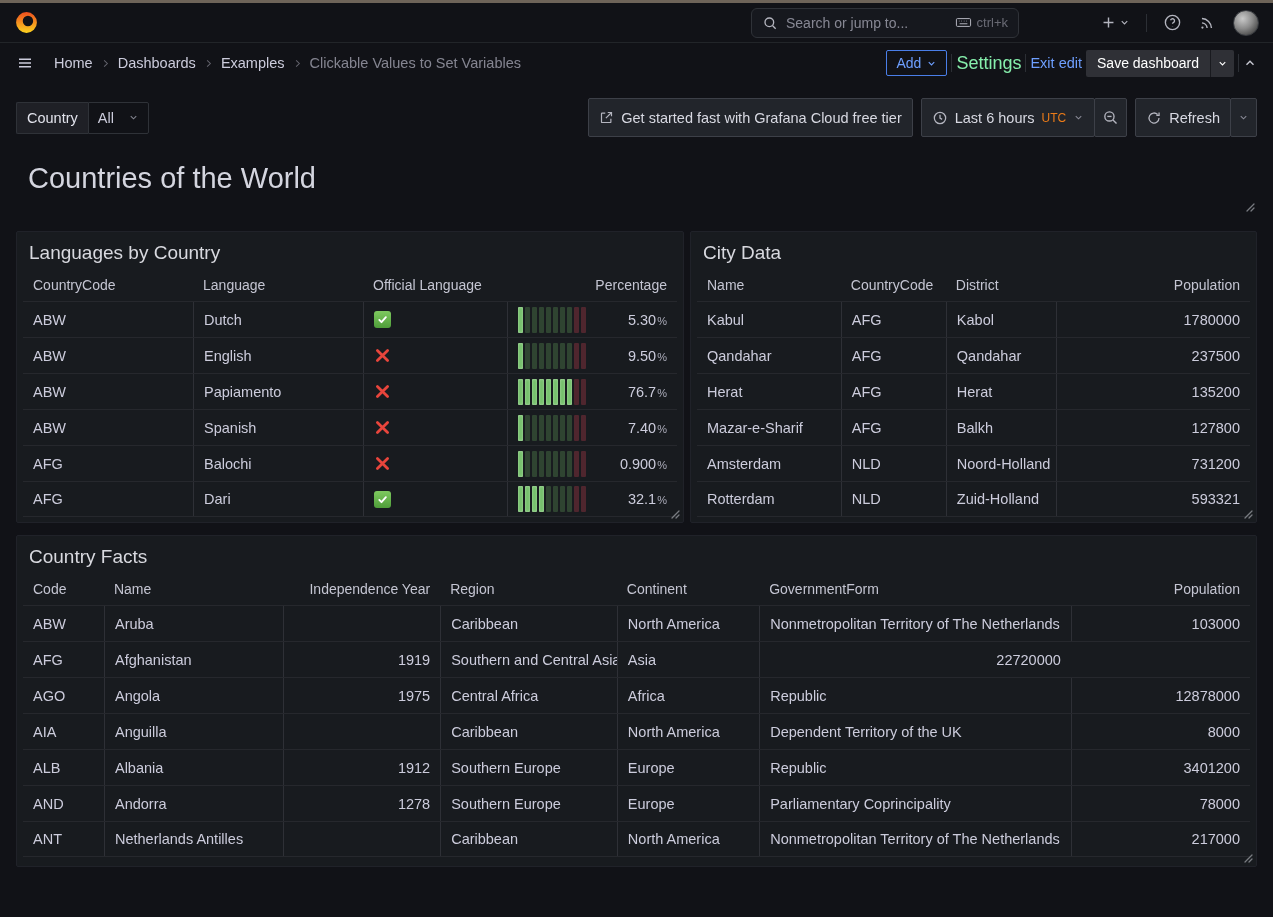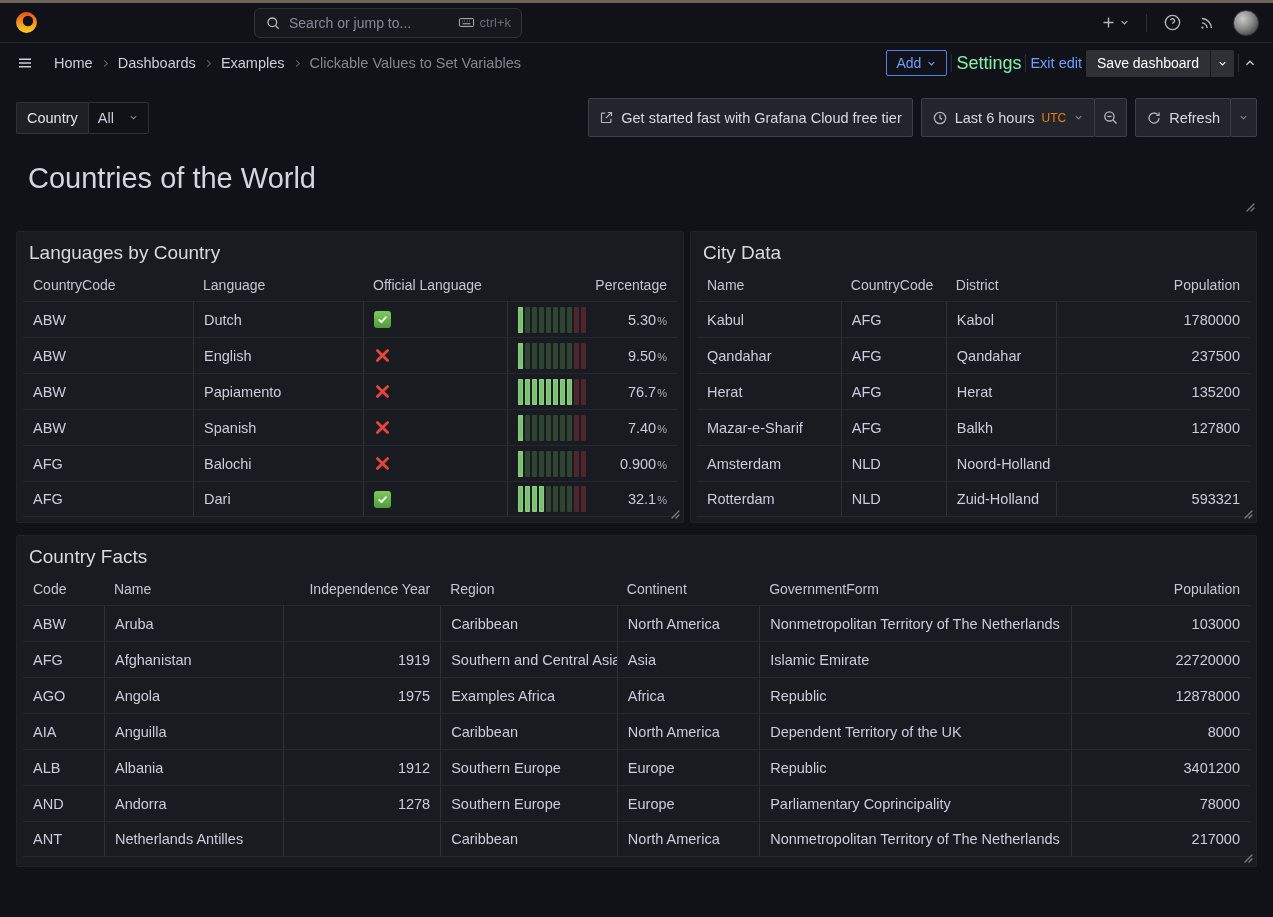--- a/index.html
+++ b/index.html
@@ -26,21 +26,21 @@
     position:relative;
     font-size:14.5px;
   }
   svg{display:block}
   .icon{display:inline-flex;align-items:center;justify-content:center;color:#b4b5bf}
 
   
   .top-strip{height:3px;background:#6e6459}
   .topnav{height:40px;display:flex;align-items:center;padding:0 14px;border-bottom:1px solid #222529;background:var(--bg)}
   .nav-left{display:flex;align-items:center;width:240px}
-  .nav-center{flex:1;display:flex;justify-content:flex-start}
+  .nav-center{flex:1;display:flex;justify-content:flex-end}
   .nav-right{display:flex;align-items:center;justify-content:flex-end;width:240px;gap:16px}
   .search-btn{
     display:flex;align-items:center;gap:8px;width:268px;height:30px;padding:0 10px;
     background:#16181e;border:1px solid #2f3238;border-radius:6px;color:var(--text-dim);
     font-size:14px;cursor:pointer;
   }
   .search-label{flex:1;text-align:left;color:var(--text-dim)}
   .search-shortcut{display:flex;align-items:center;gap:5px;color:var(--text-faint);font-size:13px}
   .nav-divider{width:1px;height:18px;background:#2c2f35}
   .plus-wrap{display:flex;align-items:center;gap:2px;cursor:pointer}
@@ -543,20 +543,21 @@
             <div class="trow grid-cities">
               <div class="tcell">Mazar-e-Sharif</div>
               <div class="tcell">AFG</div>
               <div class="tcell">Balkh</div>
               <div class="tcell right">127800</div>
             </div>
             <div class="trow grid-cities">
               <div class="tcell">Amsterdam</div>
               <div class="tcell">NLD</div>
               <div class="tcell">Noord-Holland</div>
+              <div class="tcell right">731200</div>
             </div>
             <div class="trow grid-cities">
               <div class="tcell">Rotterdam</div>
               <div class="tcell">NLD</div>
               <div class="tcell">Zuid-Holland</div>
               <div class="tcell right">593321</div>
             </div>
           </div>
       </div>
       <span class="corner">
@@ -589,28 +590,27 @@
             <div class="tcell">North America</div>
             <div class="tcell">Nonmetropolitan Territory of The Netherlands</div>
             <div class="tcell right">103000</div>
           </div>
           <div class="trow grid-facts">
             <div class="tcell">AFG</div>
             <div class="tcell">Afghanistan</div>
             <div class="tcell right">1919</div>
             <div class="tcell">Southern and Central Asia</div>
             <div class="tcell">Asia</div>
-            <div class="tcell">Islamic Emirate</div>
             <div class="tcell right">22720000</div>
           </div>
           <div class="trow grid-facts">
             <div class="tcell">AGO</div>
             <div class="tcell">Angola</div>
             <div class="tcell right">1975</div>
-            <div class="tcell">Examples Africa</div>
+            <div class="tcell">Central Africa</div>
             <div class="tcell">Africa</div>
             <div class="tcell">Republic</div>
             <div class="tcell right">12878000</div>
           </div>
           <div class="trow grid-facts">
             <div class="tcell">AIA</div>
             <div class="tcell">Anguilla</div>
             <div class="tcell right"></div>
             <div class="tcell">Caribbean</div>
             <div class="tcell">North America</div>

